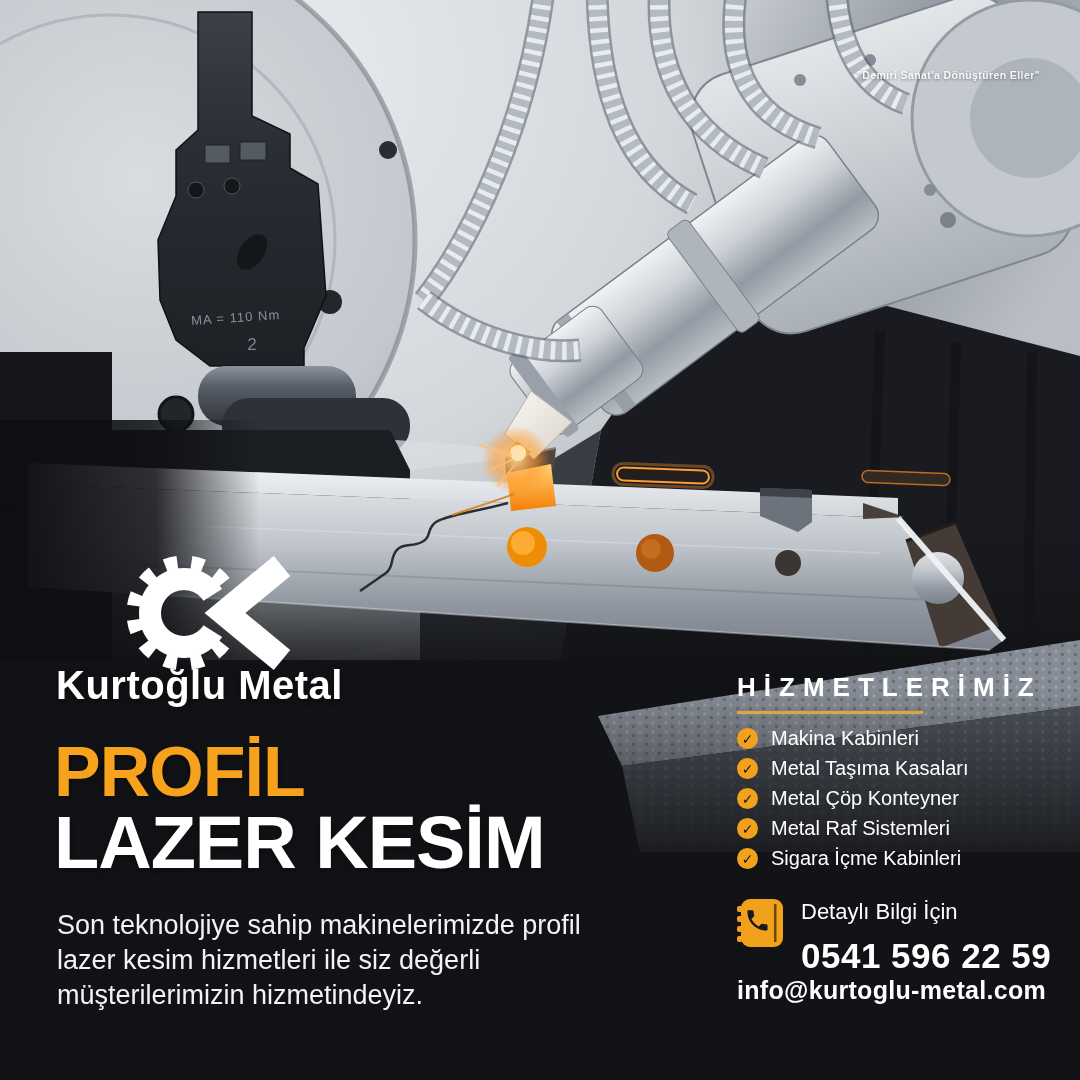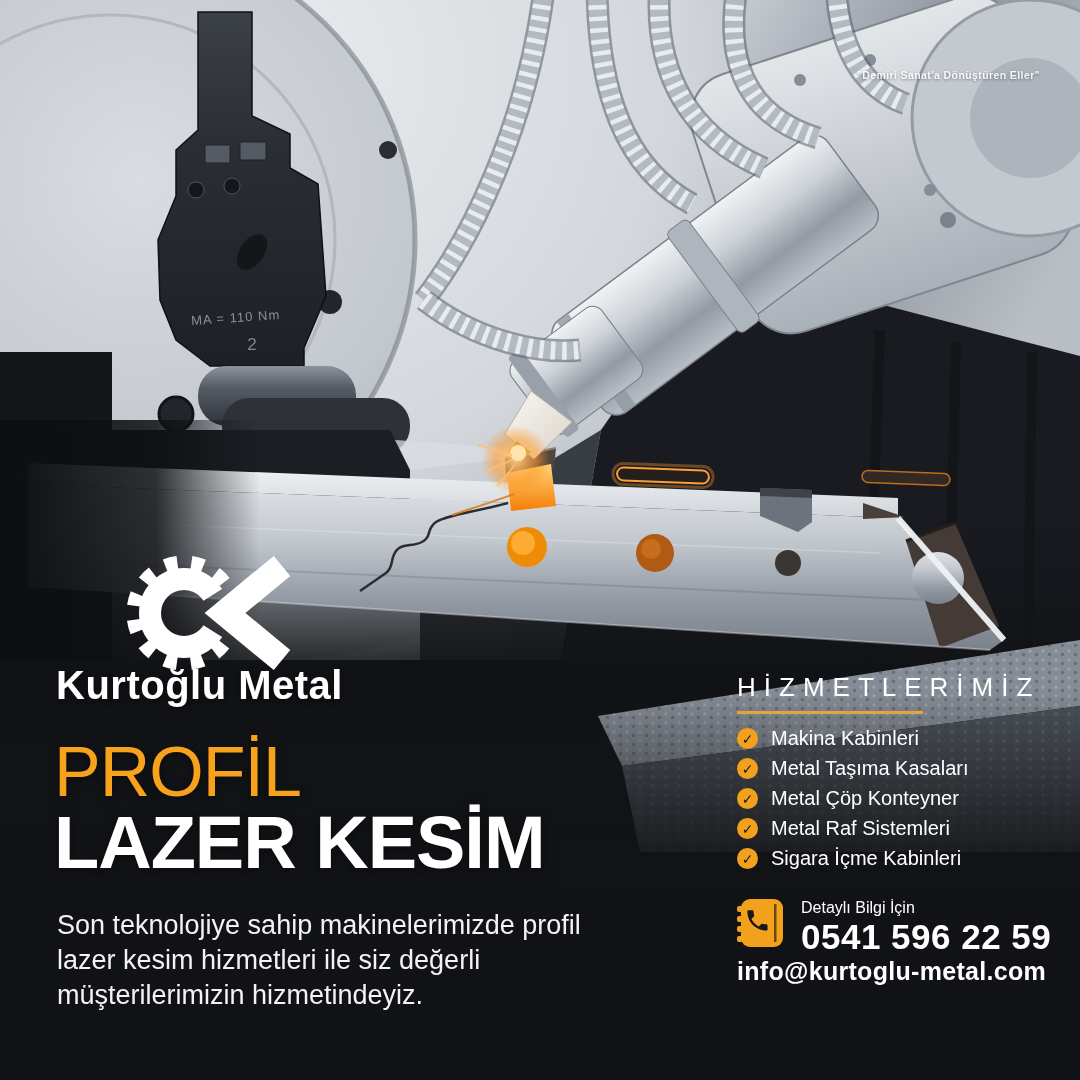--- a/index.html
+++ b/index.html
@@ -9,40 +9,40 @@
   .hoseO{fill:none;stroke:#565c66;stroke-width:23;opacity:.55}
   .hoseB{fill:none;stroke:#b4bac2;stroke-width:18}
   .hoseD{fill:none;stroke:#e8ecf0;stroke-width:18;stroke-dasharray:4.5 7}
 
   .overlay{position:absolute;}
   #quote{top:69px;right:40px;font-size:10.5px;font-weight:bold;letter-spacing:.4px;
          color:rgba(255,255,255,.92);text-shadow:0 1px 3px rgba(0,0,0,.4);}
   #logo{left:122px;top:546px;width:215px;height:135px;}
   #brand{left:56px;top:655px;font-size:40px;font-weight:bold;letter-spacing:.5px;
          text-shadow:0 2px 6px rgba(0,0,0,.5);margin-top:8px;}
-  #headline1{left:54px;top:737px;font-size:70px;font-weight:400;letter-spacing:-1px;
+  #headline1{left:54px;top:737px;font-size:70px;font-weight:700;letter-spacing:-1px;
              color:#F6A21C;line-height:1;text-shadow:0 2px 8px rgba(0,0,0,.45);}
   #headline2{left:54px;top:806px;font-size:74px;font-weight:800;letter-spacing:-1px;
              color:#ffffff;line-height:1;text-shadow:0 2px 8px rgba(0,0,0,.45);}
   #para{left:57px;top:908px;width:560px;font-size:27px;line-height:35px;color:#f3f3f3;}
 
   #services{left:737px;top:672px;width:330px;}
-  #services .sv-head{font-size:26px;font-weight:normal;letter-spacing:8px;color:#fff;}
+  #services .sv-head{font-size:26px;font-weight:bold;letter-spacing:8px;color:#fff;}
   #services .sv-line{margin-top:8px;width:186px;height:2.5px;background:#E2A43C;}
   #services ul{list-style:none;margin:14px 0 0 0;padding:0;}
   #services li{display:flex;align-items:center;gap:13px;margin-bottom:8px;height:22px;}
   .check{flex:0 0 auto;width:21px;height:21px;border-radius:50%;background:#F2A11D;
          display:flex;align-items:center;justify-content:center;
          color:#17181b;font-size:14px;font-weight:bold;line-height:1;}
   .sv-label{font-size:20px;color:#fff;}
 
   #contact{left:737px;top:897px;}
   #contact .row{display:flex;align-items:flex-start;gap:14px;}
   #contact .txt{padding-top:2px;}
-  #contact .lbl{font-size:16px;color:#fff;margin-bottom:0;}
+  #contact .lbl{font-size:22px;color:#fff;margin-bottom:11px;}
   #contact .phone{font-size:35px;font-weight:800;letter-spacing:.5px;color:#fff;}
   #contact .email{margin-top:0;font-size:25px;font-weight:bold;letter-spacing:.3px;color:#fff;}
 </style>
 </head>
 <body>
 
 <svg id="scene" viewBox="0 0 1080 1080">
   <defs>
     <linearGradient id="gBg" x1="0" y1="0" x2="1" y2="0.35">
       <stop offset="0" stop-color="#6e737c"></stop>

